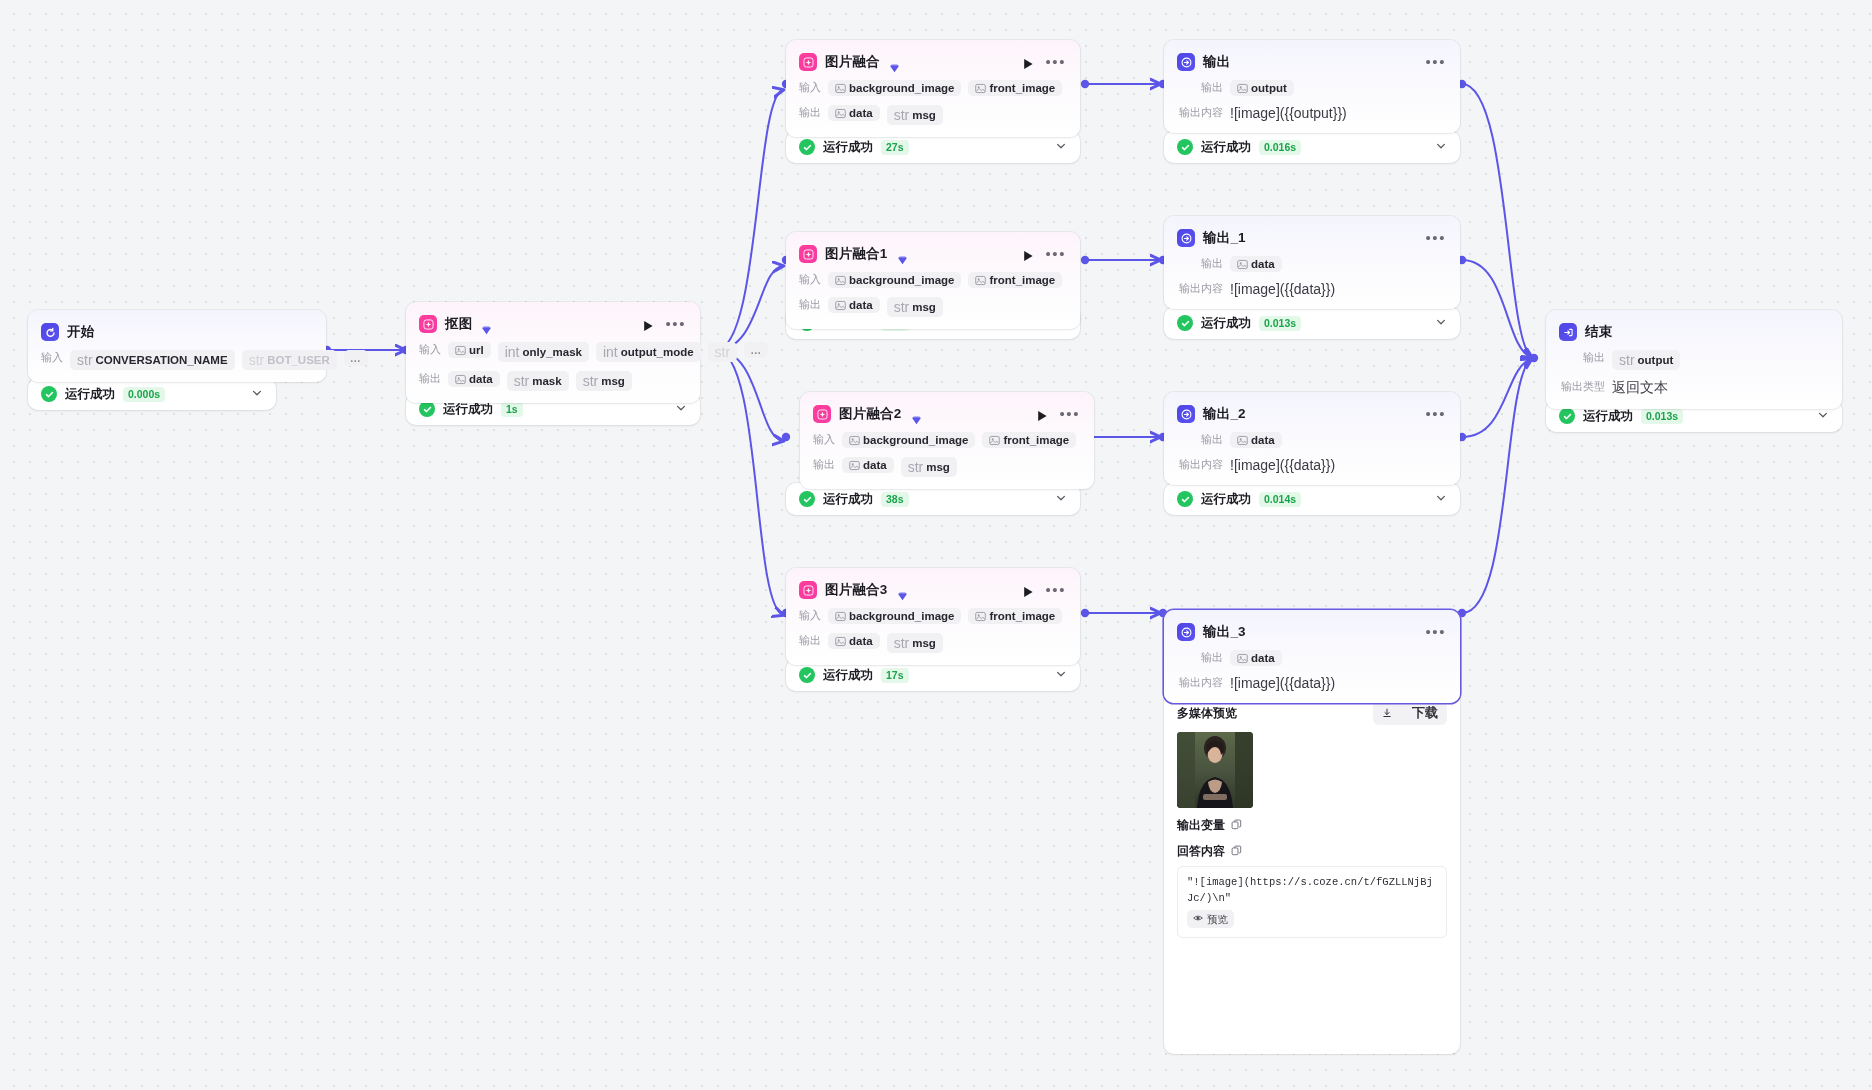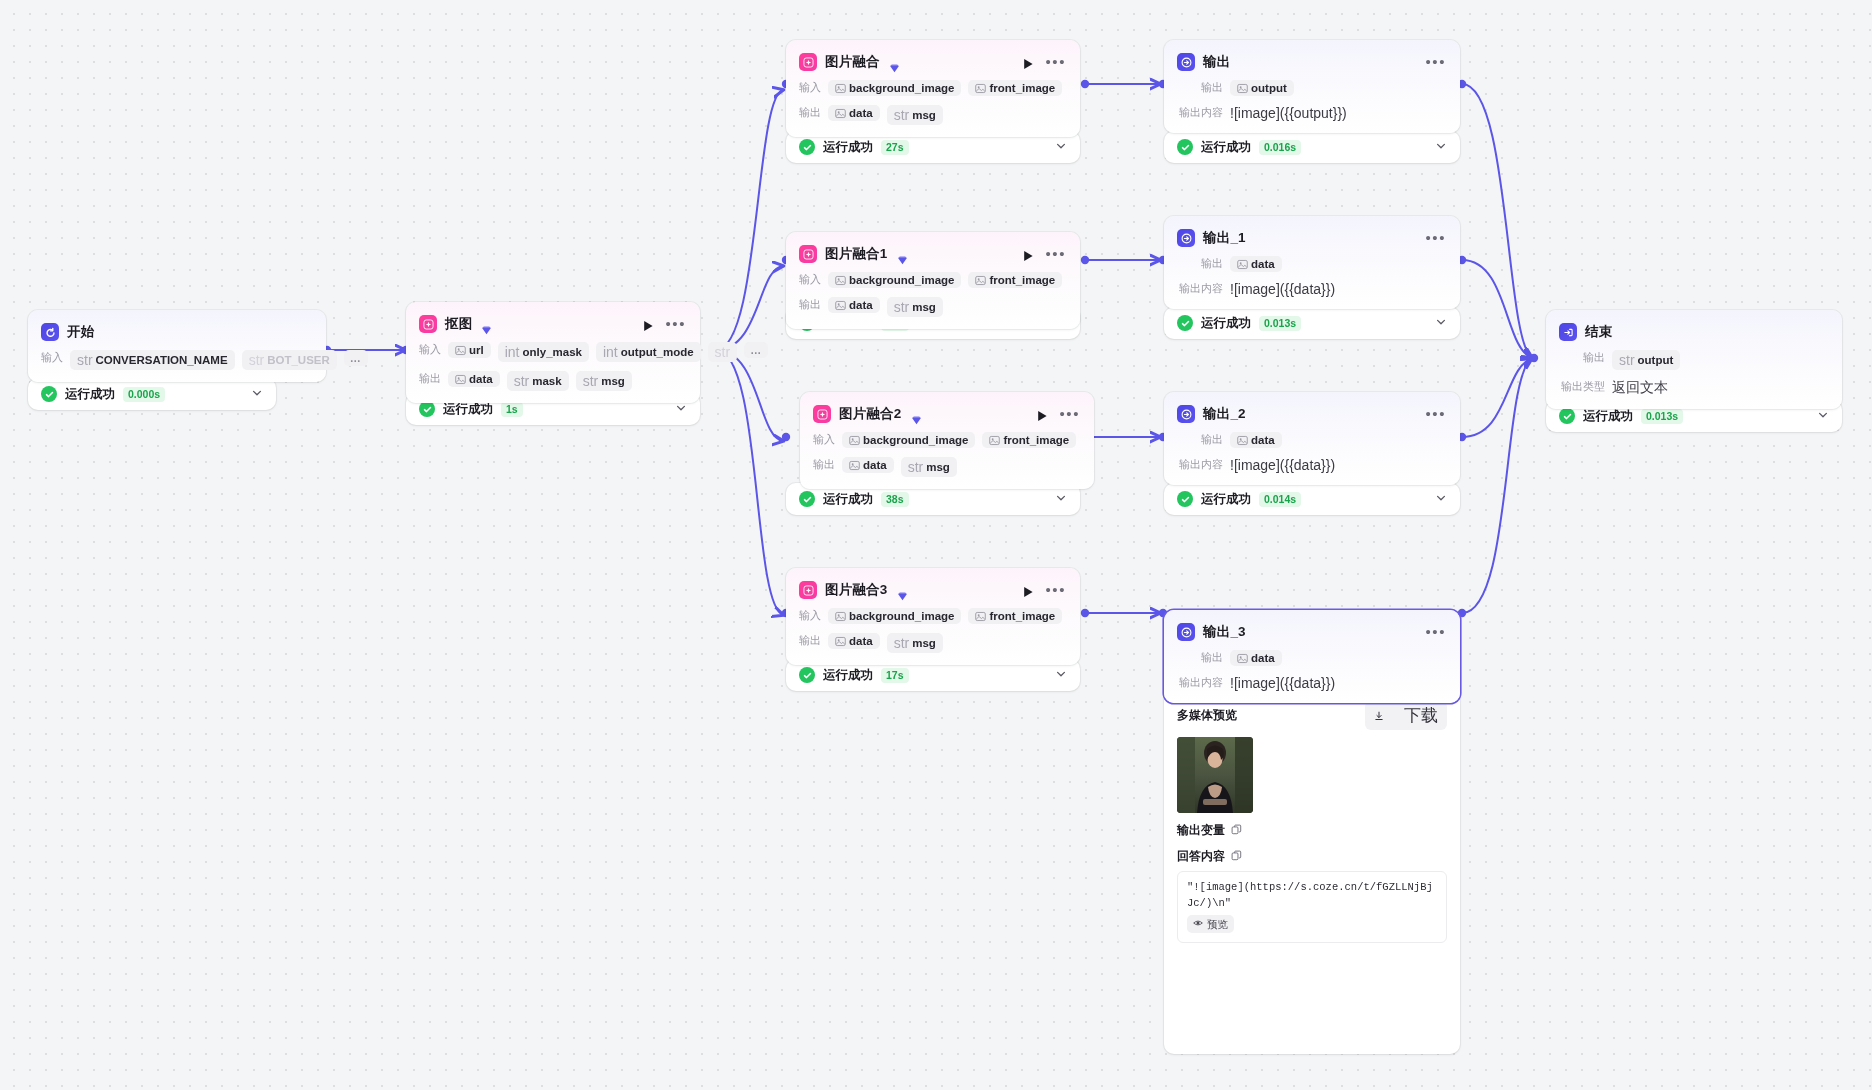--- a/index.html
+++ b/index.html
@@ -88,21 +88,21 @@
     background:#fff; border-radius:10px;
     box-shadow: 0 1px 3px rgba(28,31,35,.07), 0 0 0 1px rgba(28,31,35,.05);
     z-index:4; padding:0 0 12px 0;
   }
   .panel-head { display:flex; align-items:center; height:32px; padding:0 13px; }
   .panel-body { padding:0 13px; }
   .sec-title { display:flex; align-items:center; gap:6px; font-size:12px; font-weight:700; color:#1d1c23; margin-top:9px; }
   .dl-btn {
     margin-left:auto; display:inline-flex; align-items:center; gap:20px;
     background:#f2f2f5; border-radius:6px; padding:3px 9px;
-    font-size:17px; font-weight:400; color:#33323b; cursor:pointer;
+    font-size:13px; font-weight:700; color:#33323b; cursor:pointer;
   }
   .thumb {
     margin-top:7px; width:76px; height:76px; border-radius:4px; overflow:hidden;
     background:#2b2f24; position:relative;
   }
   .codebox {
     margin-top:6px; border:1px solid #ececef; border-radius:6px;
     min-height:66px; padding:7px 9px; font-size:10.5px; line-height:1.55;
     font-family:"Liberation Mono","DejaVu Sans Mono",monospace;
     color:#2c2b33; word-break:break-all;

